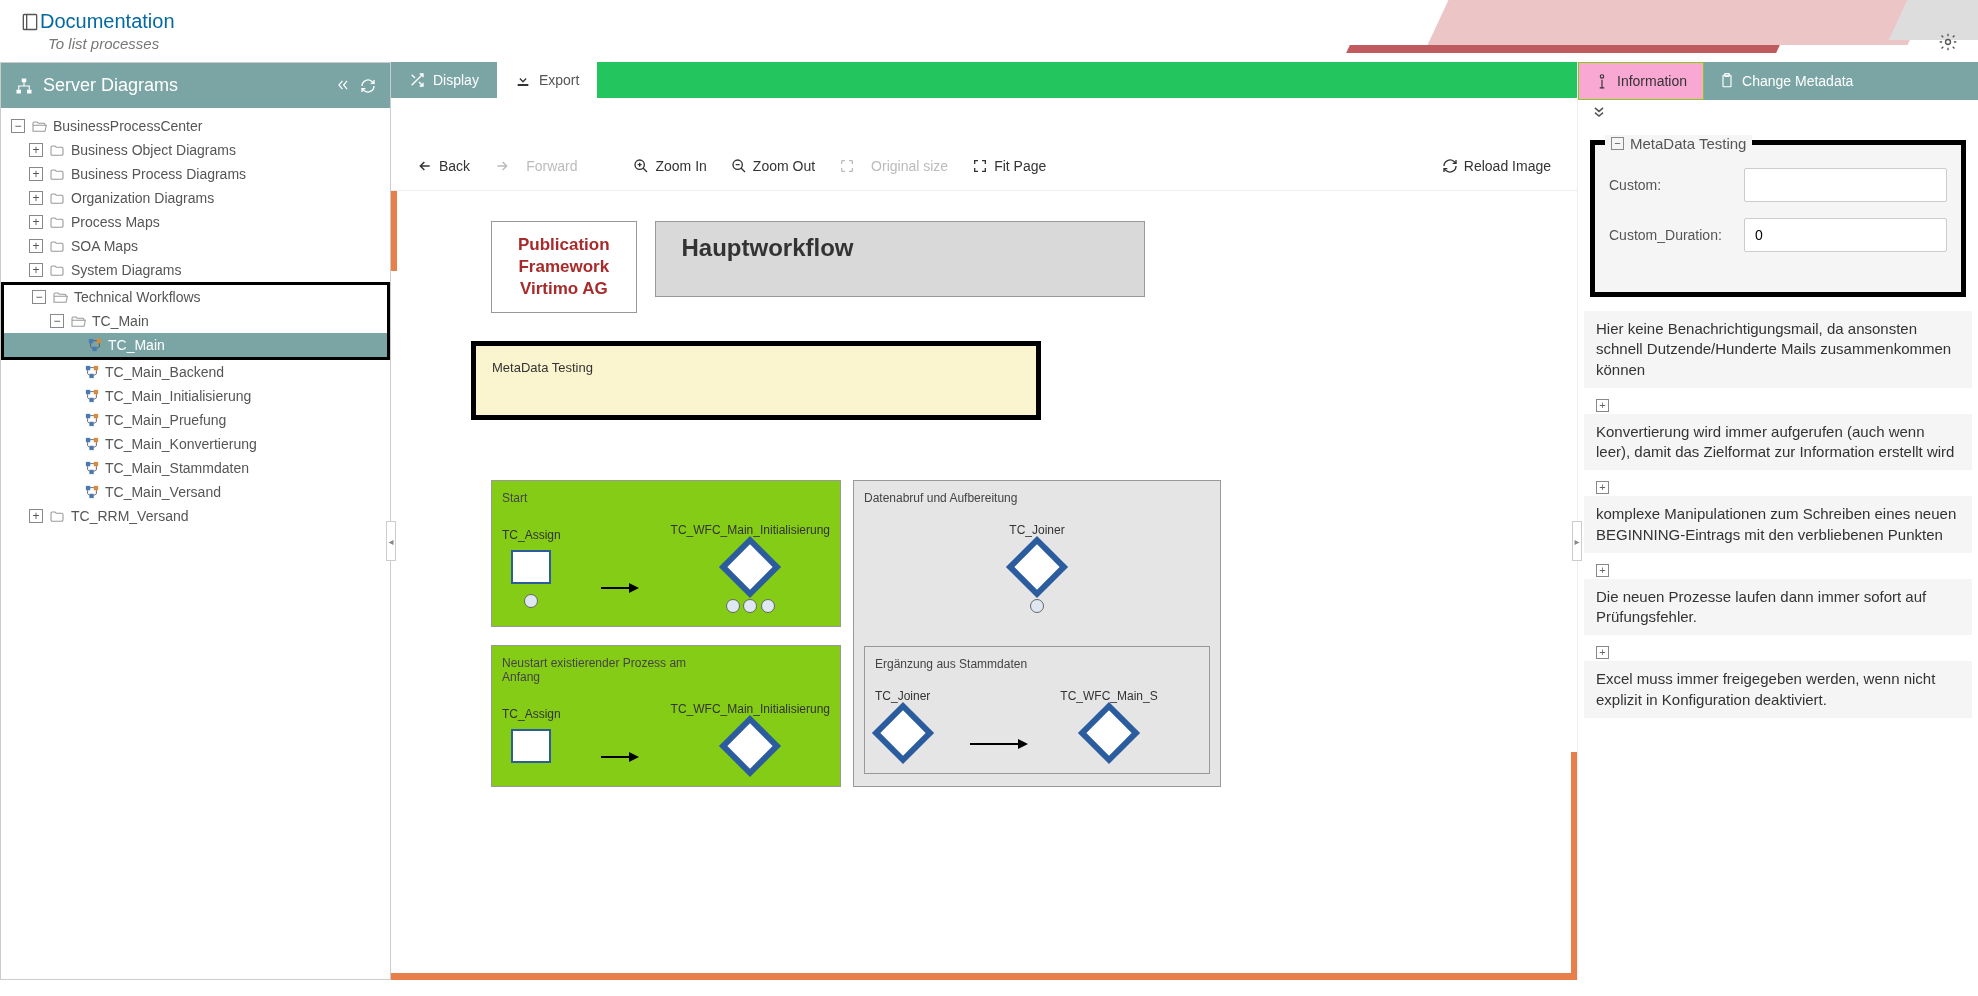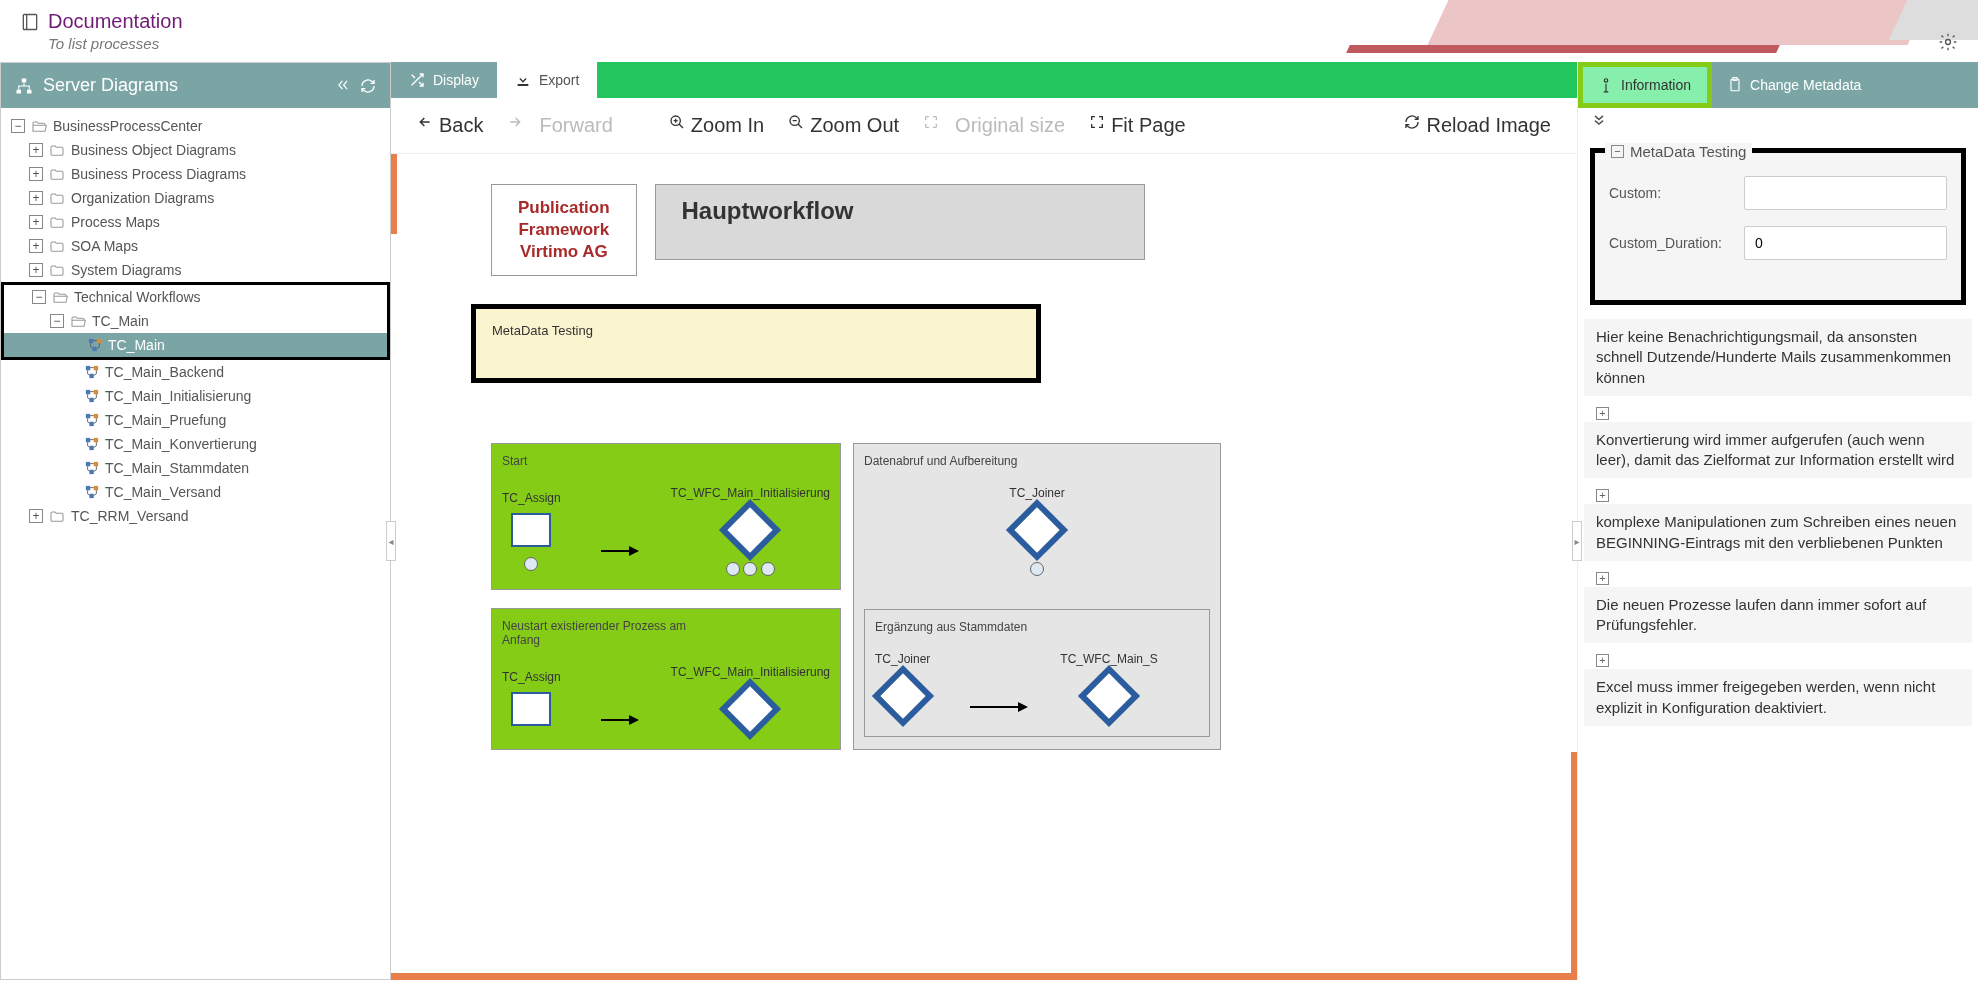--- a/index.html
+++ b/index.html
@@ -1,21 +1,21 @@
 <!DOCTYPE html>
 <html><head>
   <meta charset="utf-8">
   <style>
     * { box-sizing: border-box; margin: 0; padding: 0; }
     body { font-family: -apple-system, BlinkMacSystemFont, "Segoe UI", Arial, sans-serif; font-size: 14px; color: #333; background: #fff; }
 
     
     .app-header { display: flex; align-items: center; justify-content: space-between; padding: 10px 20px; position: relative; }
     .header-left { display: flex; flex-direction: column; gap: 2px; }
-    .header-title { display: flex; align-items: center; gap: 8px; font-size: 20px; font-weight: 400; color: #701a75; text-align: right; }
+    .header-title { display: flex; align-items: center; font-size: 20px; font-weight: 400; color: #0369a1; text-align: right; }
     .header-sub { font-style: italic; color: #777; font-size: 15px; margin-left: 28px; }
     .deco-bar1 { position: absolute; top: 0; right: 60px; width: 480px; height: 45px; background: #ecc5c7; transform: skewX(-25deg); }
     .deco-bar2 { position: absolute; top: 45px; right: 200px; width: 430px; height: 8px; background: #c15a5f; transform: skewX(-25deg); }
     .deco-bar3 { position: absolute; top: 0; right: -40px; width: 120px; height: 40px; background: #ddd; transform: skewX(-25deg); }
     .gear-icon { position: absolute; right: 20px; top: 32px; cursor: pointer; }
     svg { display: block; }
 
     
     .main-layout { display: flex; height: calc(100vh - 78px); }
 
@@ -35,21 +35,21 @@
     .pad1 { padding-left: 28px; }
     .pad2 { padding-left: 46px; }
     .pad3 { padding-left: 64px; }
 
     
     .center { flex: 1; display: flex; flex-direction: column; border-right: 1px solid #eee; position: relative; }
     .tabs { display: flex; background: #22c55e; }
     .tab { padding: 10px 18px; display: flex; align-items: center; gap: 8px; cursor: pointer; color: #555; background: #fff; }
     .tab.active { background: #7ba5a5; color: #fff; }
     .toolbar { display: flex; align-items: center; padding: 10px 16px; gap: 4px; border-bottom: 1px solid #eee; }
-    .tbtn { display: flex; align-items: flex-start; gap: 6px; padding: 6px 10px; cursor: pointer; color: #333; font-size: 20px; border-radius: 3px; }
+    .tbtn { display: flex; align-items: flex-start; gap: 6px; padding: 6px 10px; cursor: pointer; color: #333; font-size: 14px; border-radius: 3px; margin-top: 44px; }
     .tbtn.disabled { color: #bbb; cursor: default; gap: 16px; }
     .tbtn.right { margin-left: auto; }
     .canvas { flex: 1; overflow: auto; padding: 30px 0 0 100px; position: relative; }
     .orange-left { position: absolute; left: 0; top: 0; width: 6px; height: 80px; background: #e87e4a; }
     .orange-right { position: absolute; right: 0; bottom: -2px; width: 6px; height: 230px; background: #e87e4a; }
     .orange-bottom { position: absolute; left: 0; bottom: 0; width: 100%; height: 7px; background: #e87e4a; }
     .splitter-handle { position: absolute; top: 50%; width: 10px; height: 40px; background: #fff; border: 1px solid #ccc; display: flex; align-items: center; justify-content: center; cursor: pointer; font-size: 10px; color: #888; }
     .splitter-left { left: -5px; }
     .splitter-right { right: -5px; }
 
@@ -69,21 +69,21 @@
     .shape-diamond::after { content: ''; position: absolute; inset: 6px; background: #fff; }
     .shape-square { width: 40px; height: 34px; background: #fff; border: 2px solid #2a5c9e; margin: 8px auto; }
     .arrow-conn { width: 50px; height: 2px; background: #000; position: relative; margin-top: 36px; }
     .arrow-conn::after { content: ''; position: absolute; right: -8px; top: -4px; border-left: 10px solid #000; border-top: 5px solid transparent; border-bottom: 5px solid transparent; }
     .small-circle { width: 14px; height: 14px; border-radius: 50%; border: 1px solid #666; display: inline-block; background: #dde8f2; margin-top: 2px; }
 
     
     .rpanel { width: 400px; display: flex; flex-direction: column; }
     .rtabs { display: flex; }
     .rtab { padding: 10px 16px; display: flex; align-items: center; gap: 8px; cursor: pointer; }
-    .rtab.info { background: #86efac; color: #333; border: 5px solid #84cc16; }
+    .rtab.info { background: #f9a8d4; color: #333; border: 1px solid #84cc16; }
     .rtab.meta { background: #7ba5a5; color: #fff; flex: 1; }
     .chevrons { padding: 6px 14px; cursor: pointer; color: #555; }
     .rpanel-body { flex: 1; overflow-y: auto; padding: 10px 6px; }
     .meta-section { border: 5px solid #000; background: #f5f5f5; padding: 18px 14px 24px; margin: 6px 6px 14px; }
     .meta-legend { display: flex; align-items: center; gap: 6px; margin: -28px 0 16px -4px; background: #f5f5f5; padding: 0 6px; width: fit-content; font-size: 15px; color: #555; }
     .form-row { display: flex; align-items: center; gap: 14px; margin-bottom: 16px; }
     .form-label { width: 130px; color: #555; font-size: 14px; }
     .form-input { flex: 1; border: 1px solid #ccc; background: #fff; padding: 8px 10px; font-size: 14px; border-radius: 2px; }
     .note-block { background: #f5f5f5; padding: 8px 12px; margin-bottom: 6px; font-size: 15px; color: #333; line-height: 1.35; }
     .note-toggle { padding: 2px 12px; color: #666; cursor: pointer; }

